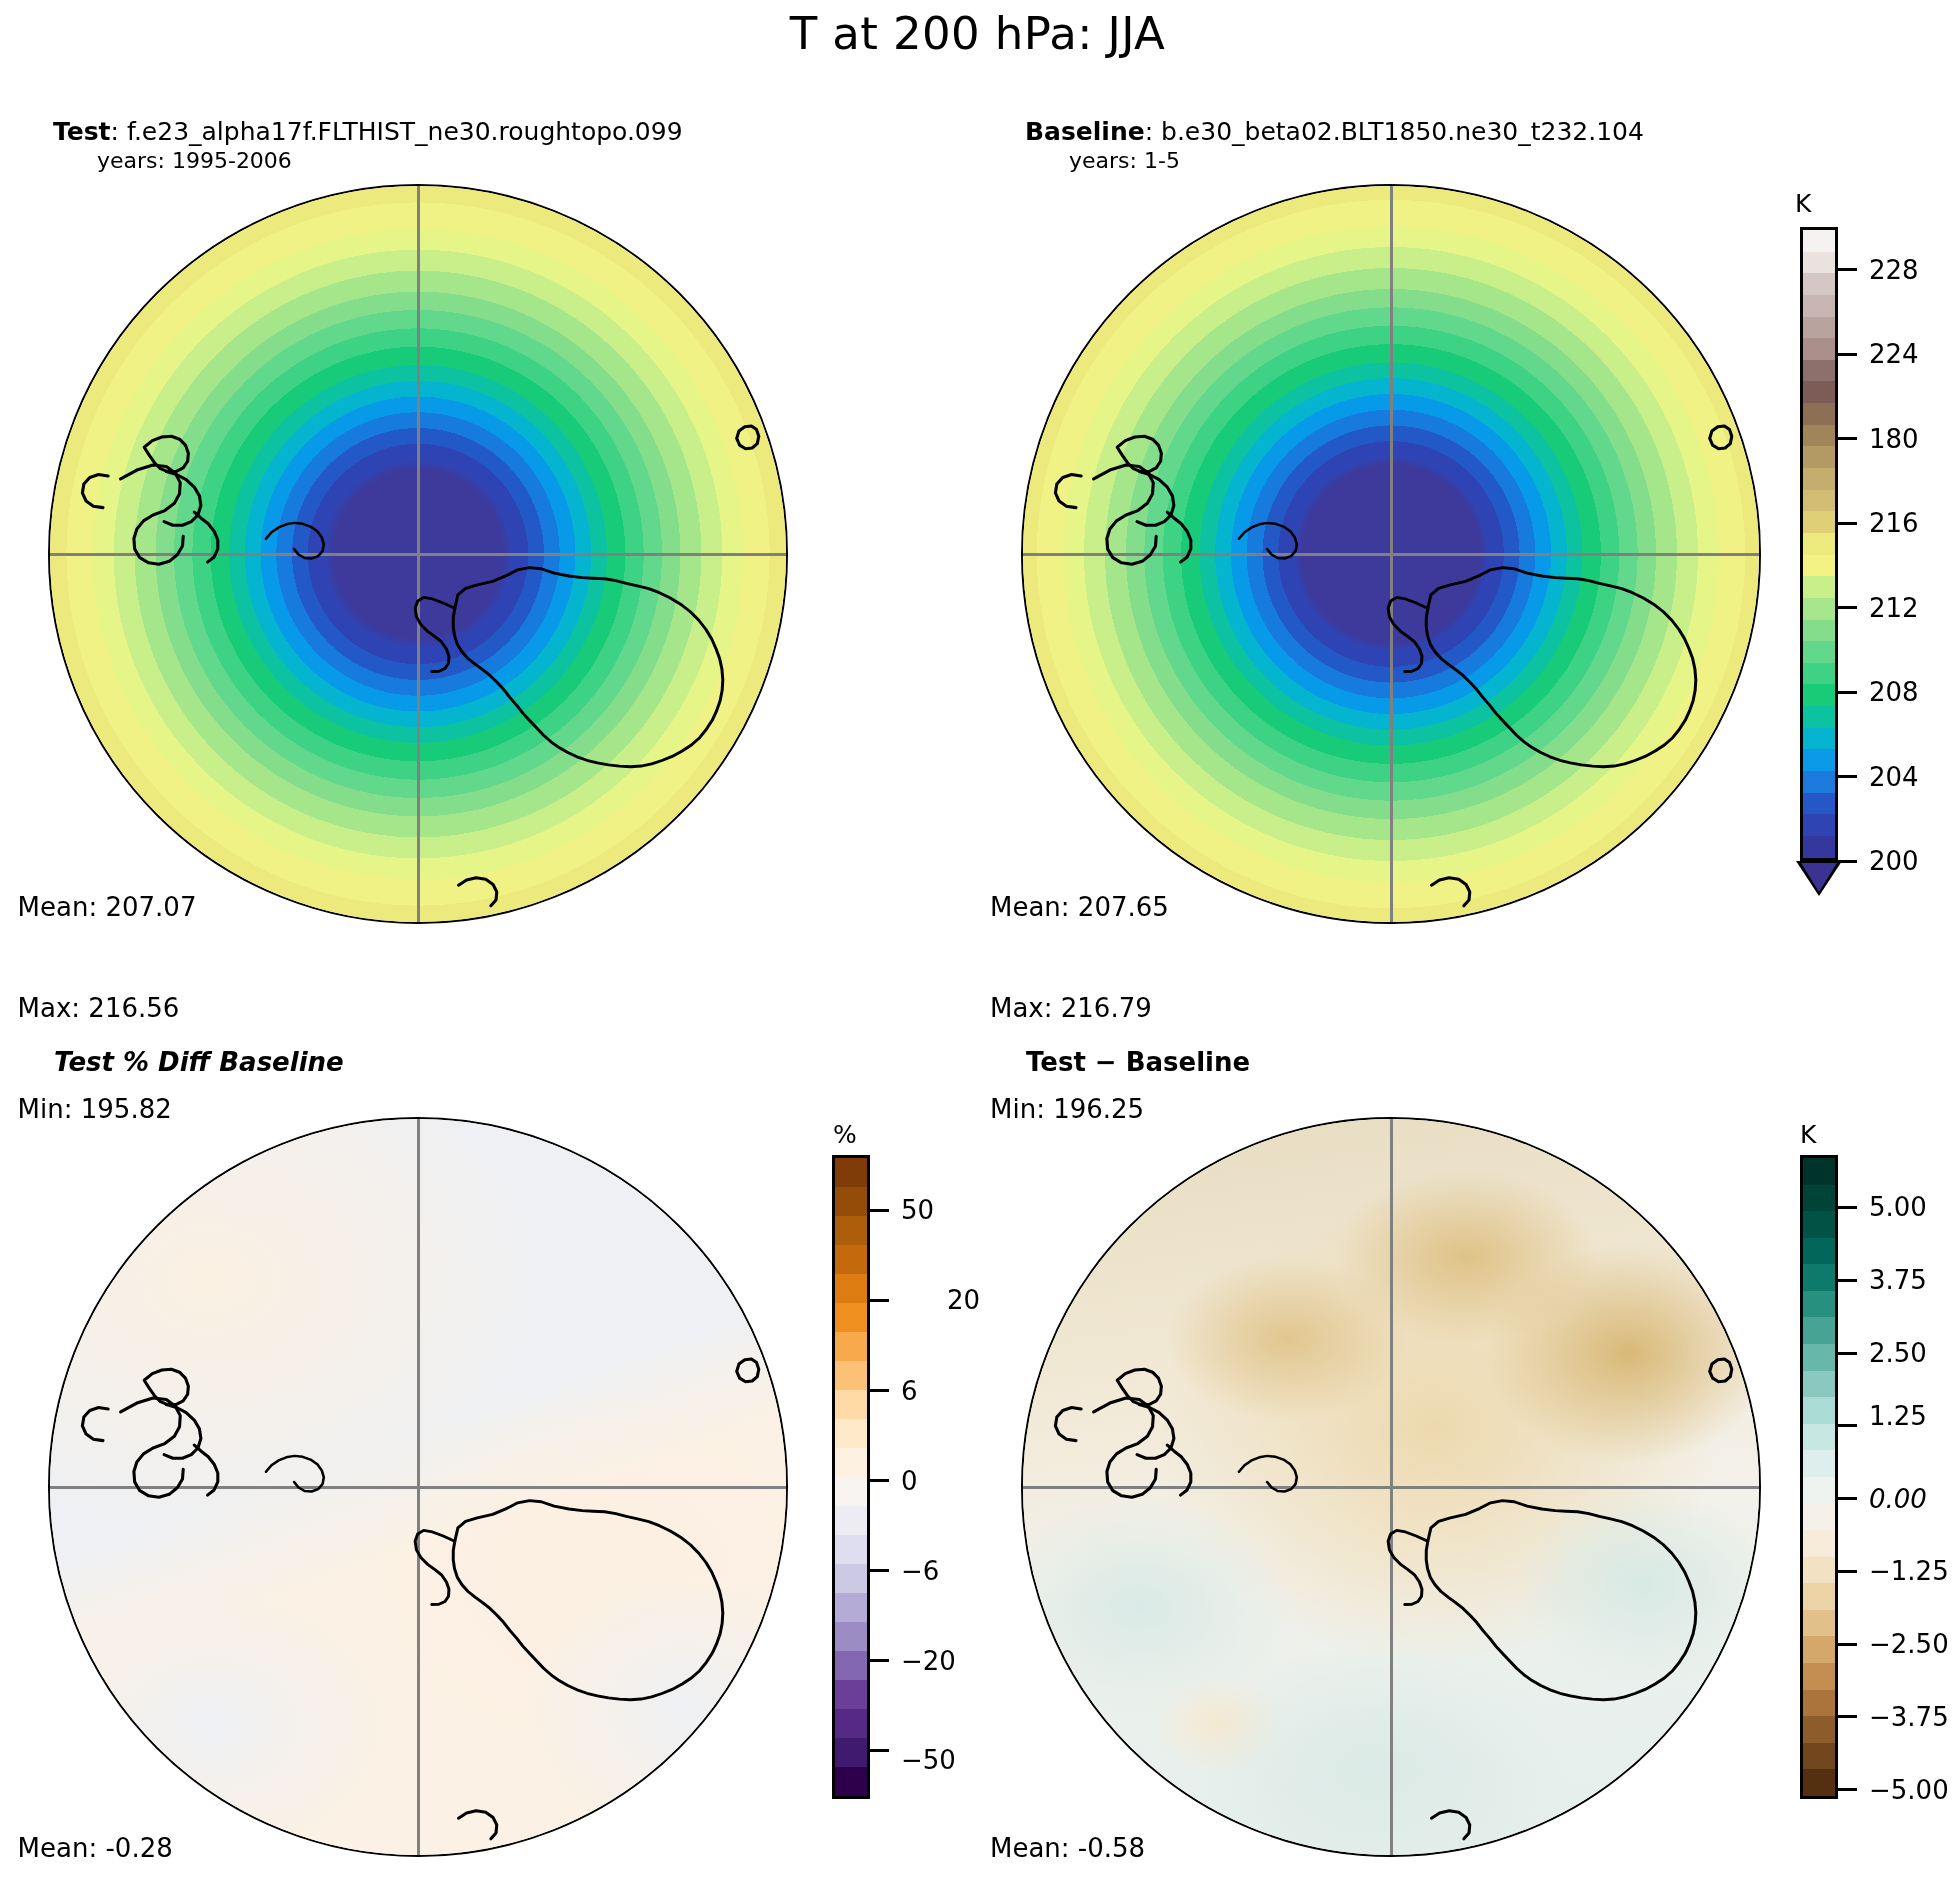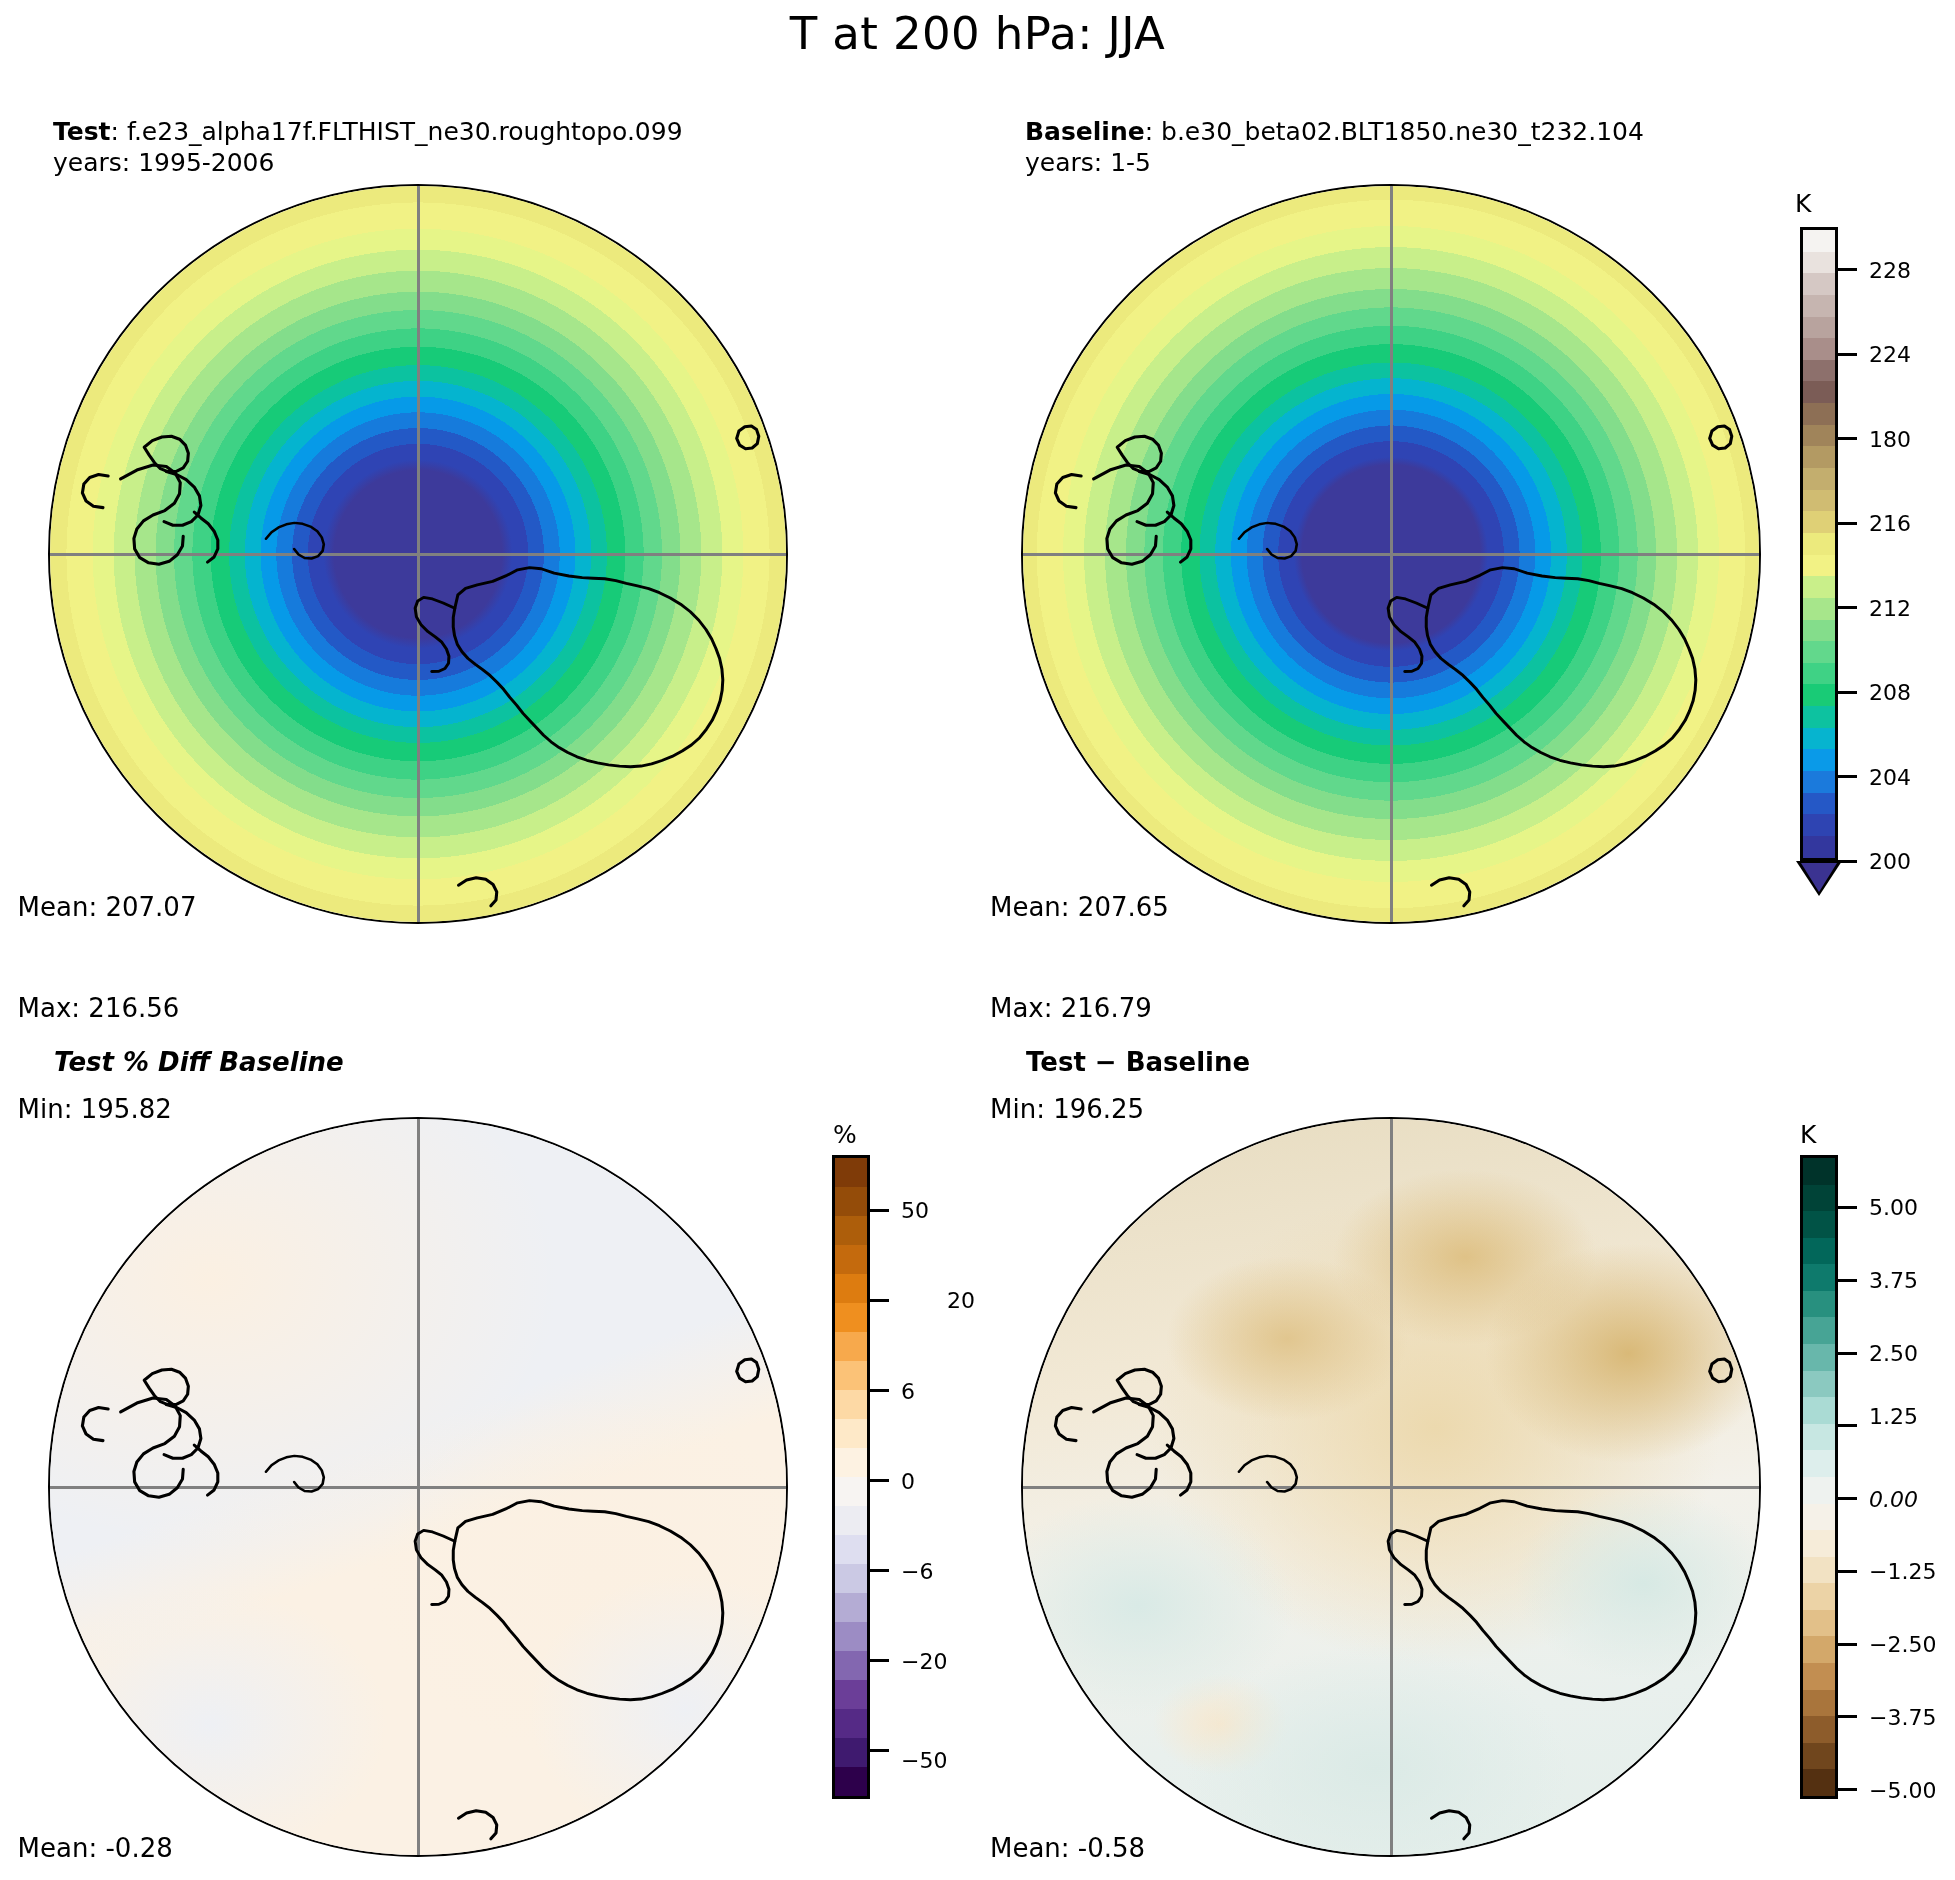--- a/index.html
+++ b/index.html
@@ -2,35 +2,35 @@
 <html style="font-size:11.7px"><head>
 <meta charset="utf-8">
 <style>
   html,body{margin:0;padding:0;background:#ffffff;}
   body{width:1955px;height:1881px;position:relative;
        font-family:"DejaVu Sans","Liberation Sans",sans-serif;color:#000;}
   .abs{position:absolute;}
   #fig-title{left:0;top:7.3px;width:1955px;text-align:center;font-size:45px;font-weight:400;letter-spacing:0.4px;}
   .panel-head{font-size:25px;line-height:1.28;white-space:nowrap;}
   .panel-head b{font-weight:700;}
-  .panel-sub{font-size:25px;line-height:1.28;}
+  .panel-sub{font-size:22px;line-height:1.28;margin-left:44px;}
   .diff-head{font-size:26px;font-weight:700;white-space:nowrap;}
   .stats{font-size:26px;line-height:1.30;white-space:pre;}
   .map{position:absolute;border-radius:50%;overflow:hidden;border:2.9px solid #000;box-sizing:border-box;background:#fff;}
   .map .fill{position:absolute;inset:-2.9px;border-radius:50%;}
   .grat{position:absolute;background:#808080;}
   .grat.v{width:3.7px;top:0;bottom:0;left:50%;margin-left:-1.5px;}
   .grat.h{height:3.7px;left:0;right:0;top:50%;margin-top:-1.5px;}
   .coast{position:absolute;inset:0;}
   .coast svg{width:100%;height:100%;display:block;}
   .cbar{position:absolute;box-sizing:border-box;border:3.7px solid #000;}
   .cbar .seg{width:100%;}
   .cbar-unit{position:absolute;font-size:25px;}
   .tick{position:absolute;height:2.9px;width:19px;background:#000;}
-  .ticklbl{position:absolute;font-size:22px;white-space:nowrap;transform:translateY(-50%);}
+  .ticklbl{position:absolute;font-size:26px;white-space:nowrap;transform:translateY(-50%);}
   .arrowdn{position:absolute;left:50%;transform:translateX(-50%);width:0;height:0;}
 </style>
 </head>
 <body>
 
 <div class="abs" id="fig-title">T at 200 hPa: JJA</div>
 
 <div class="abs panel-head" style="left:53px;top:116px;">
   <b>Test</b><span>:</span> <span>f.e23_alpha17f.FLTHIST_ne30.roughtopo.099</span>
 </div>

